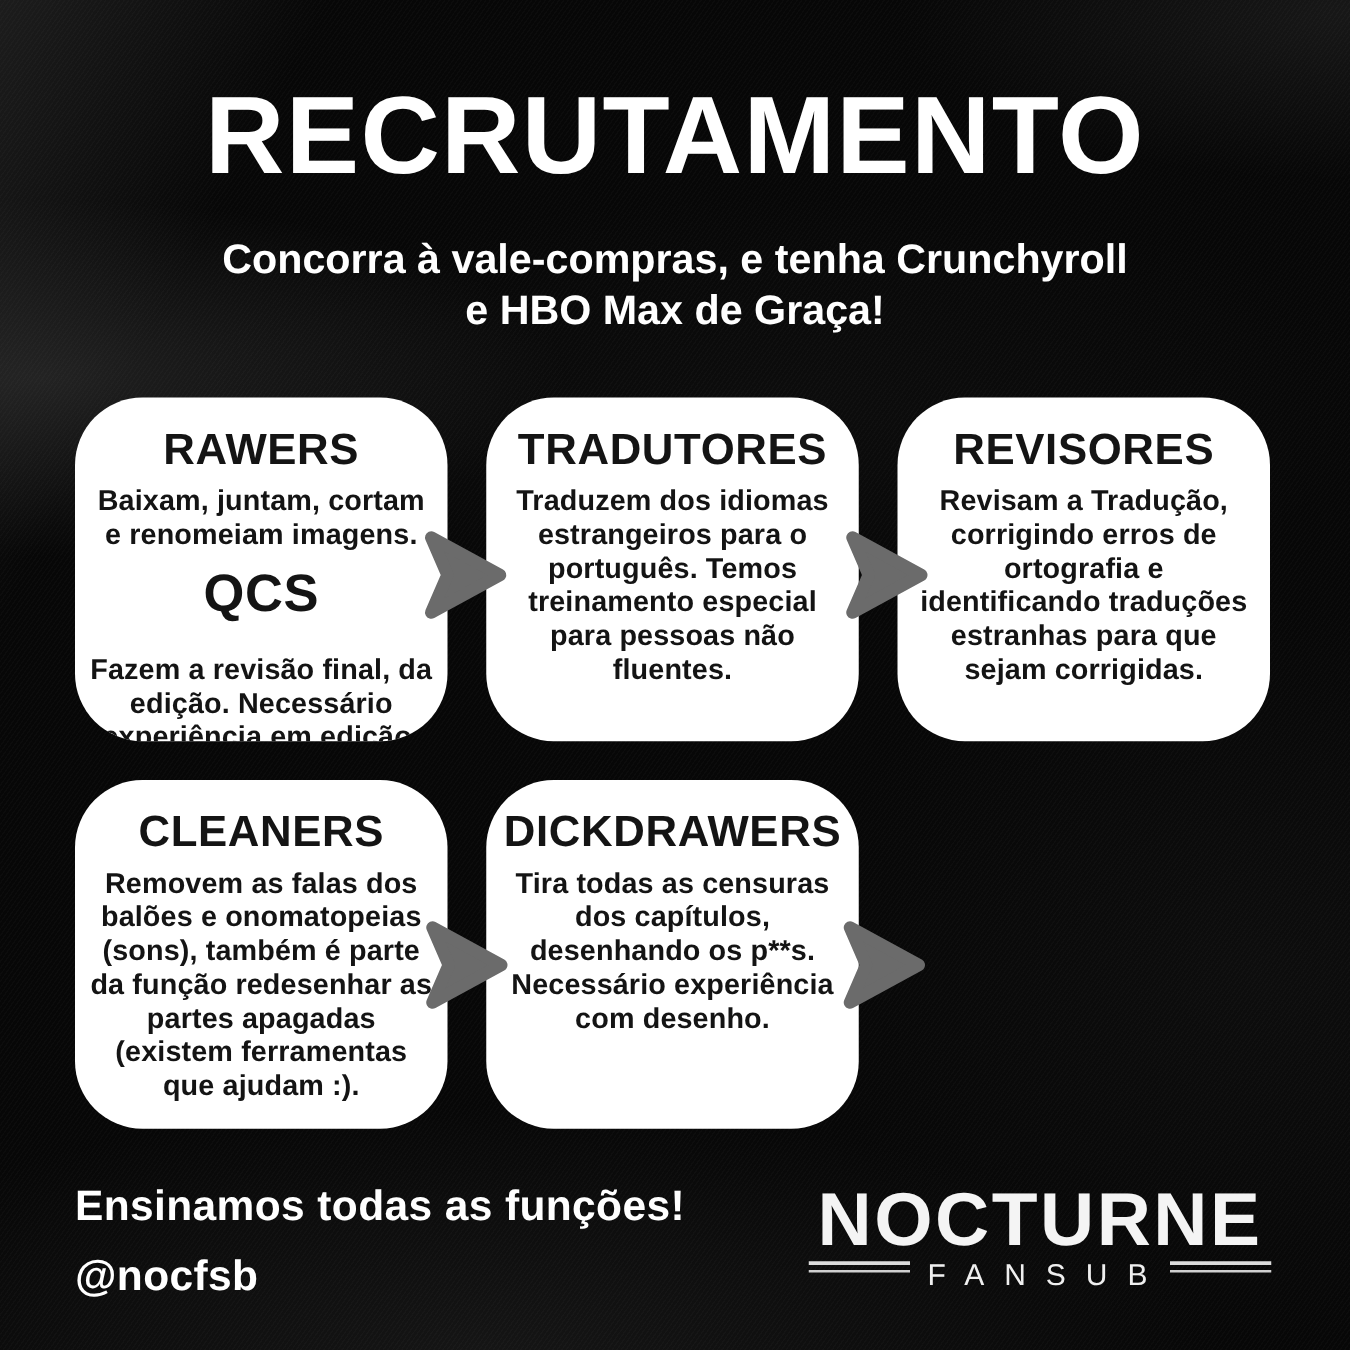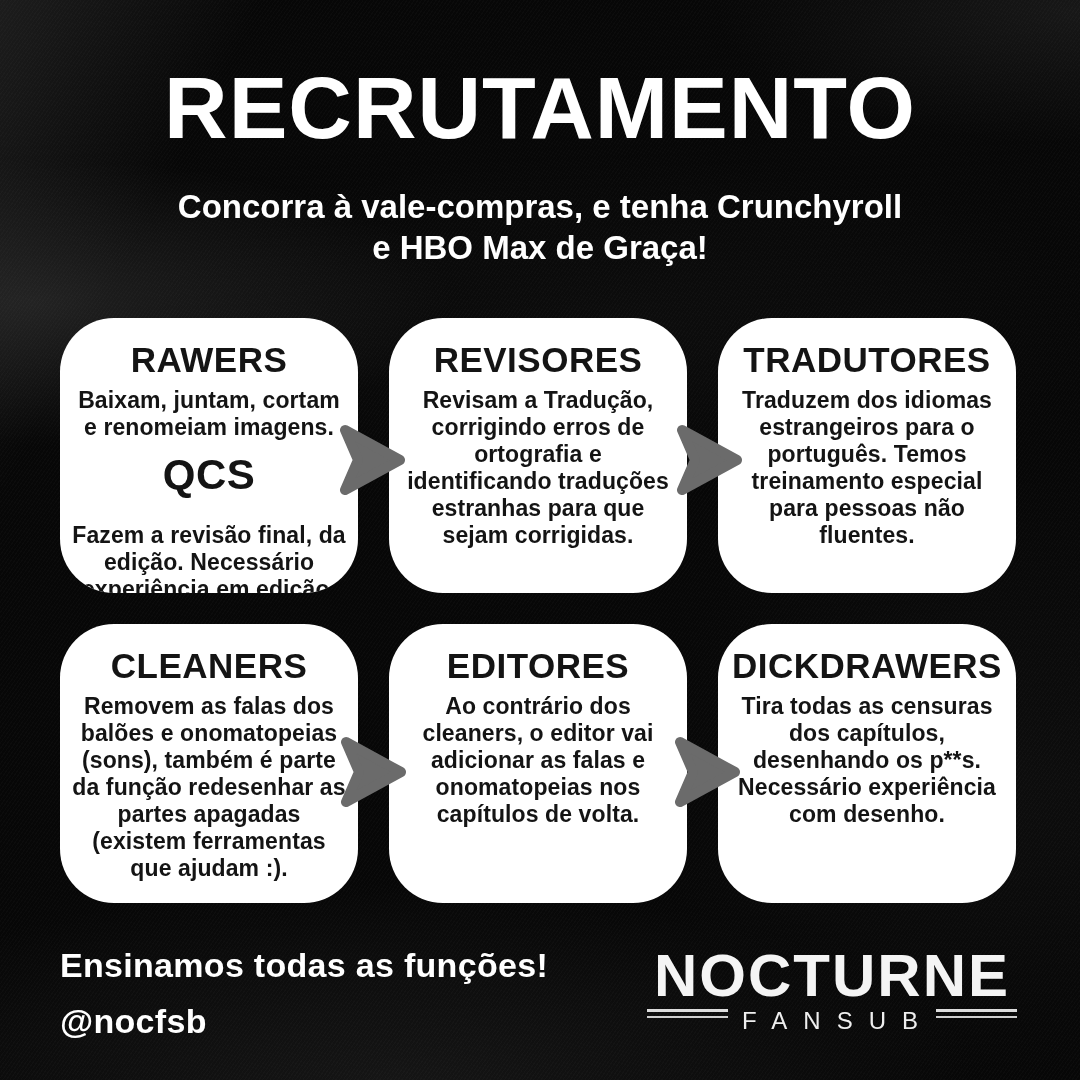--- a/index.html
+++ b/index.html
@@ -90,38 +90,34 @@
   <div class="cards">
 
     <section class="card">
       <h2 class="card-title">RAWERS</h2>
       <p class="card-body">Baixam, juntam, cortam e renomeiam imagens.</p>
       <h2 class="card-title qcs">QCS</h2>
       <p class="card-body">Fazem a revisão final, da edição. Necessário experiência em edição.</p>
     </section>
 
     <section class="card">
-      <h2 class="card-title">REVISORES</h2>
-      <p class="card-body">Revisam a Tradução, corrigindo erros de ortografia e identificando traduções estranhas para que sejam corrigidas.</p>
+      <h2 class="card-title">TRADUTORES</h2>
+      <p class="card-body">Traduzem dos idiomas estrangeiros para o português. Temos treinamento especial para pessoas não fluentes.</p>
     </section>
 
     <section class="card">
-      <h2 class="card-title">TRADUTORES</h2>
-      <p class="card-body">Traduzem dos idiomas estrangeiros para o português. Temos treinamento especial para pessoas não fluentes.</p>
+      <h2 class="card-title">REVISORES</h2>
+      <p class="card-body">Revisam a Tradução, corrigindo erros de ortografia e identificando traduções estranhas para que sejam corrigidas.</p>
     </section>
 
     <section class="card">
       <h2 class="card-title">CLEANERS</h2>
       <p class="card-body">Removem as falas dos balões e onomatopeias (sons), também é parte da função redesenhar as partes apagadas (existem ferramentas que ajudam :).</p>
     </section>
 
-    <section class="card">
-      <h2 class="card-title">EDITORES</h2>
-      <p class="card-body">Ao contrário dos cleaners, o editor vai adicionar as falas e onomatopeias nos capítulos de volta.</p>
-    </section>
 
     <section class="card">
       <h2 class="card-title">DICKDRAWERS</h2>
       <p class="card-body">Tira todas as censuras dos capítulos, desenhando os p**s. Necessário experiência com desenho.</p>
     </section>
 
   </div>
 
   <span class="flow-arrow a1">
     <svg viewBox="0 0 68 74" xmlns="http://www.w3.org/2000/svg">

